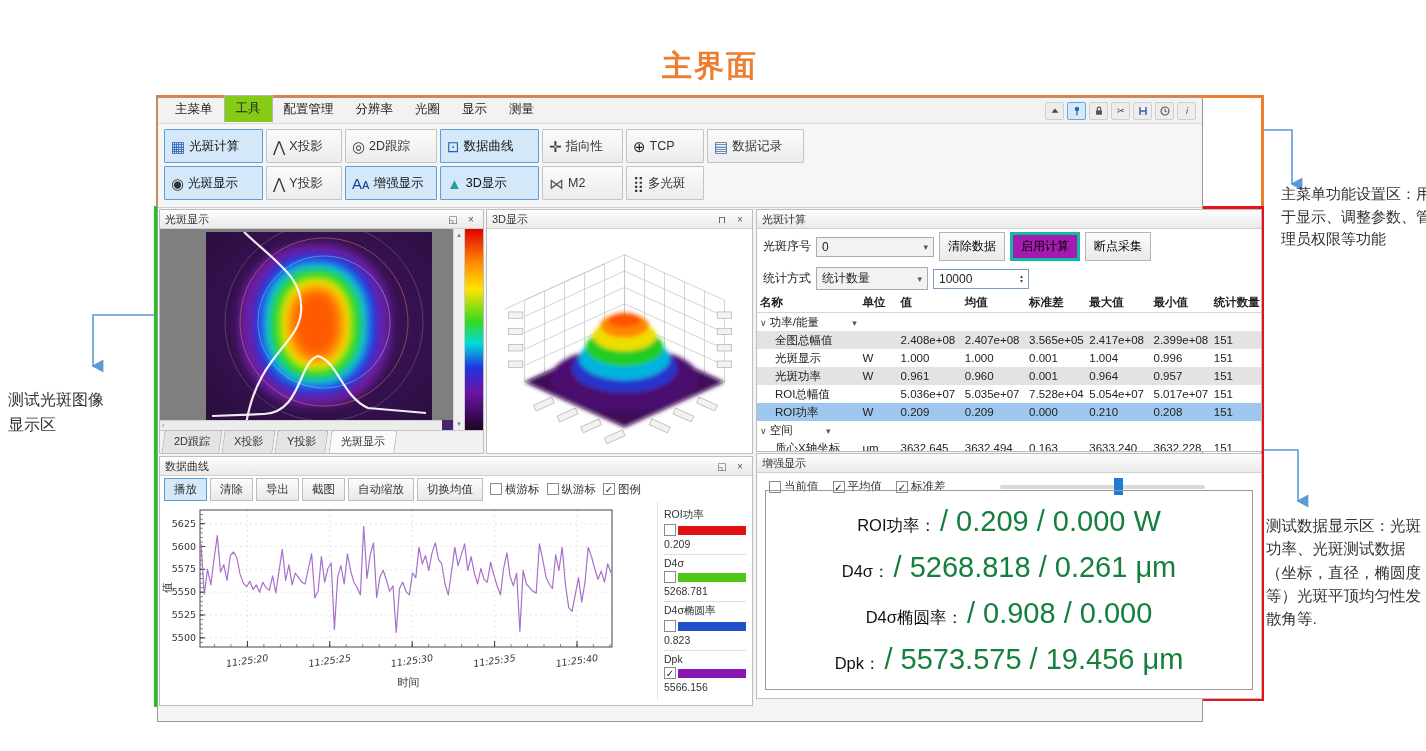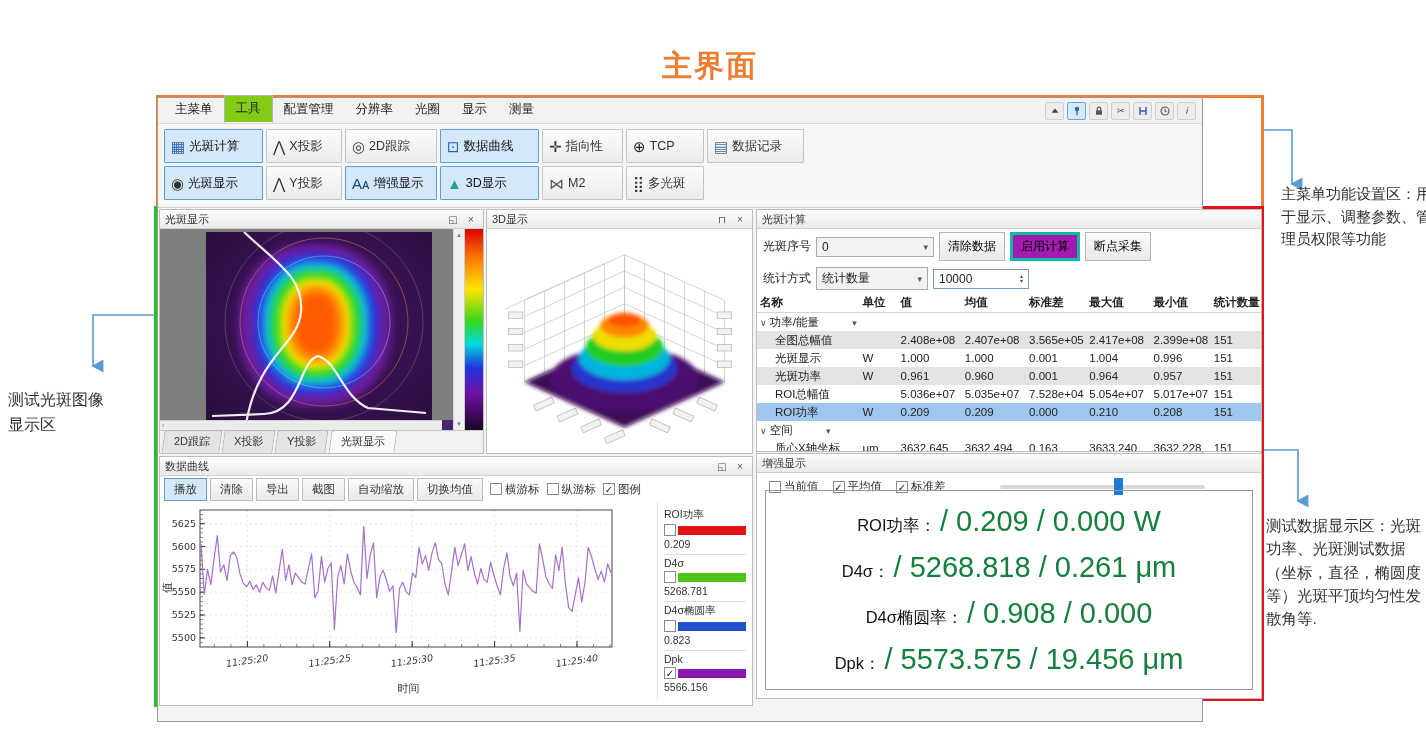--- a/index.html
+++ b/index.html
@@ -87,21 +87,21 @@
   #curve-toolbar { display:flex; align-items:center; gap:3px; padding:3px 4px; height:26px; }
   .c-btn { padding:3px 9px; font-size:11.5px; background:linear-gradient(#fbfbfb,#e9e9e9);
     border:1px solid #bdbdbd; color:#333; }
   .c-btn.active { background:#d4e8f9; border-color:#5a9fd8; }
   .chk { display:flex; align-items:center; gap:3px; font-size:11.5px; color:#333; margin-left:4px; }
   .chk-box { width:12px; height:12px; border:1px solid #8a8a8a; background:#fff; font-size:10px;
     line-height:11px; text-align:center; color:#222; }
   #curve-main { display:flex; height:198px; }
   #chart-zone { position:relative; flex:1; }
   #ylab { position:absolute; left:2px; top:78px; font-size:11px; color:#333; transform:rotate(-90deg); }
-  #xlab { position:absolute; left:0; right:0; bottom:4px; text-align:center; font-size:11px; color:#333; }
+  #xlab { position:absolute; left:0; right:0; bottom:10px; text-align:center; font-size:11px; color:#333; }
   #legend { width:95px; border-left:1px solid #e3e3e3; padding:4px 6px 0 6px; }
   .leg { border-top:1px solid #ddd; padding:2px 0 4px; }
   .leg:first-child { border-top:none; }
   .leg-lab { font-size:10.5px; color:#333; margin-bottom:2px; }
   .leg-bar-row { display:flex; align-items:center; gap:2px; }
   .leg-bar { flex:1; height:9px; }
   .leg-val { font-size:10.5px; color:#333; margin-top:2px; }
 
   
   #p-calc { left:598px; top:111px; width:506px; height:243px; }

